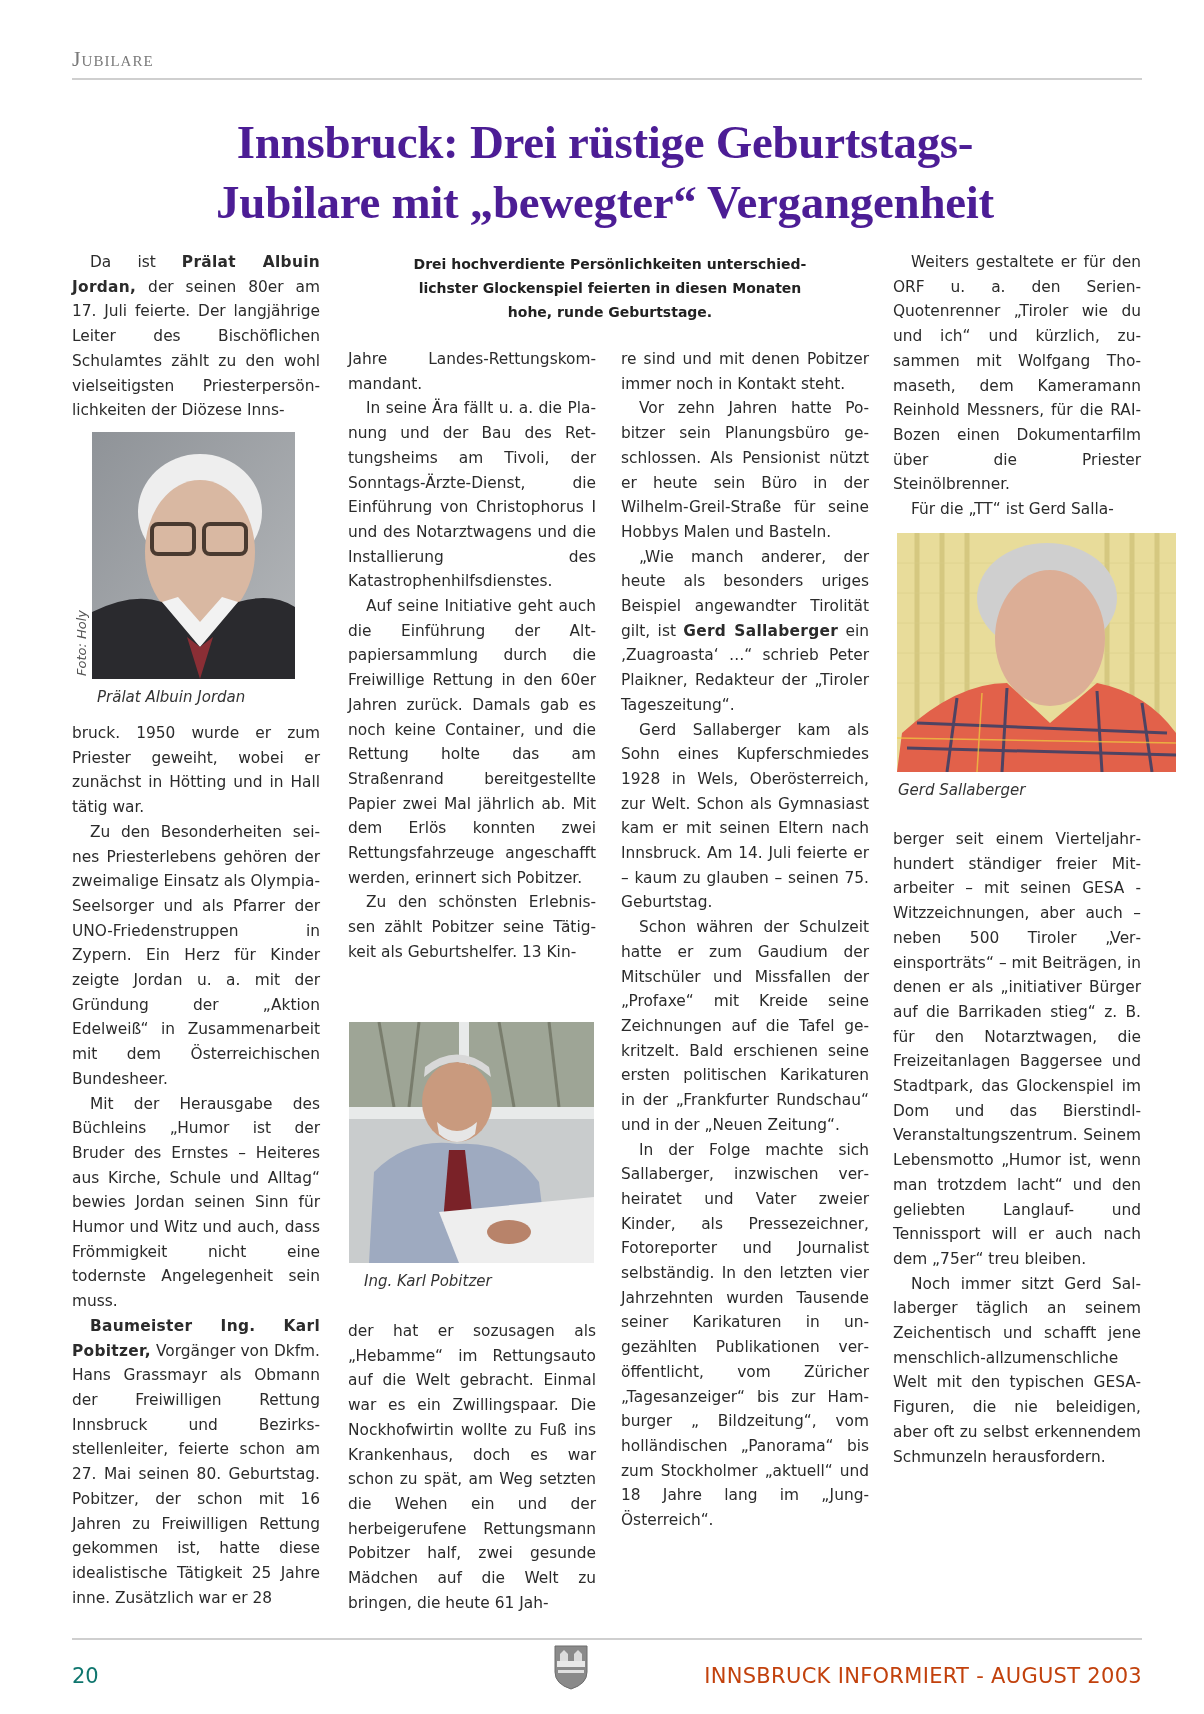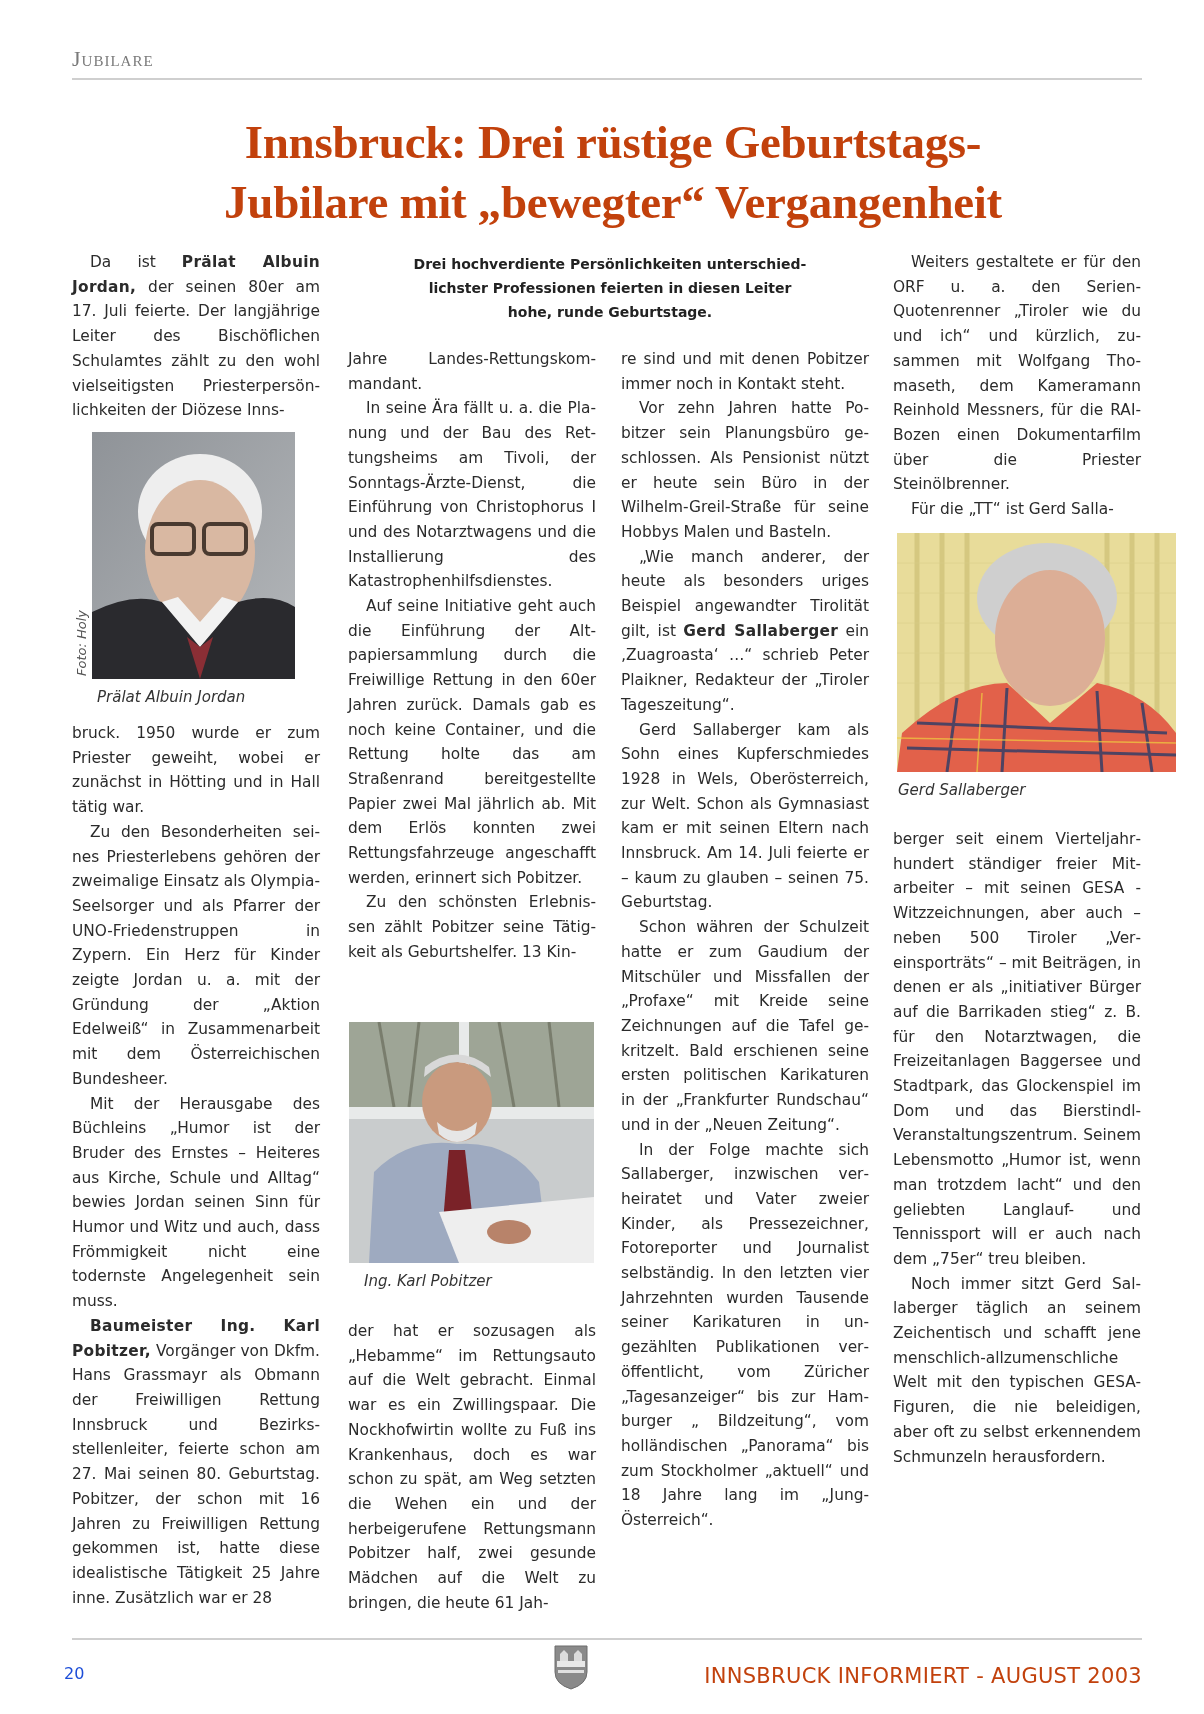--- a/index.html
+++ b/index.html
@@ -1,57 +1,57 @@
 <!DOCTYPE html>
 <html><head>
 <meta charset="utf-8">
 <style>
   html, body { margin: 0; padding: 0; background: #ffffff; }
   body { width: 1204px; height: 1714px; position: relative; overflow: hidden;
          font-family: "DejaVu Sans", sans-serif; color: #2a2a2a; }
   .section-label { position: absolute; left: 72px; top: 46px; font-family: "Liberation Serif", serif;
          font-size: 22px; color: #7a7a7a; letter-spacing: 1px; font-variant: small-caps; }
   .top-rule { position: absolute; left: 72px; top: 78px; width: 1070px; height: 2px; background: #cfcfcf; }
-  .headline { position: absolute; left: 68px; top: 112px; width: 1090px; text-align: center;
-         font-family: "Liberation Serif", serif; font-weight: bold; color: #c2410c;
+  .headline { position: absolute; left: 60px; top: 112px; width: 1090px; text-align: center;
+         font-family: "Liberation Serif", serif; font-weight: bold; color: #4c1d95;
          font-size: 47px; line-height: 60px; letter-spacing: -0.3px; }
   .lead { position: absolute; left: 345px; top: 252px; width: 530px; text-align: center;
          font-weight: bold; font-size: 14px; line-height: 24px; color: #222; }
   .col { position: absolute; font-size: 15.4px; line-height: 24.7px; text-align: justify;
          hyphens: manual; color: #2b2b2b; }
   .col p { margin: 0; text-indent: 18px; }
   .col p.noindent { text-indent: 0; }
   .col b { font-weight: bold; letter-spacing: 0.3px; }
   .c1 { left: 72px; width: 248px; }
   .c2 { left: 348px; width: 248px; }
   .c3 { left: 621px; width: 248px; }
   .c4 { left: 893px; width: 248px; }
   .photo { position: absolute; overflow: hidden; }
   .caption { position: absolute; font-style: italic; font-size: 15px; color: #333; }
   .credit { position: absolute; font-style: italic; font-size: 13px; color: #555;
          transform: rotate(-90deg); transform-origin: left top; white-space: nowrap; }
   .bottom-rule { position: absolute; left: 72px; top: 1638px; width: 1070px; height: 2px; background: #cfcfcf; }
-  .page-num { position: absolute; left: 64px; top: 1664px; font-size: 16px; color: #1d4ed8; }
+  .page-num { position: absolute; left: 72px; top: 1664px; font-size: 21px; color: #0f766e; }
   .pub { position: absolute; right: 62px; top: 1664px; font-size: 21px; color: #c2410c; letter-spacing: 0.3px; }
   .crest { position: absolute; left: 553px; top: 1644px; width: 36px; height: 46px; }
 </style>
 </head>
 <body>
 
 <div class="section-label">Jubilare</div>
 <div class="top-rule"></div>
 
 <h1 class="headline" style="margin:0;">
   <span>Innsbruck: Drei rüstige Geburtstags-</span><br>
   <span>Jubilare mit „bewegter“ Vergangenheit</span>
 </h1>
 
 <div class="lead">
   <span>Drei hochverdiente Persönlichkeiten unterschied-</span><br>
-  <span>lichster Professionen feierten in diesen Leiter</span><br>
+  <span>lichster Glockenspiel feierten in diesen Monaten</span><br>
   <span>hohe, runde Geburtstage.</span>
 </div>
 
 <div class="col c1" style="top:250px;">
   <p><span>Da ist </span><b>Prälat Albuin Jordan,</b><span> der seinen 80er am 17. Juli feierte. Der langjährige Leiter des Bischöflichen Schulamtes zählt zu den wohl vielseitigsten Priesterpersön­lichkeiten der Diözese Inns-</span></p>
 </div>
 
 <div class="photo" style="left:92px; top:432px; width:203px; height:247px;">
   <svg width="203" height="247" viewBox="0 0 203 247">
     <defs>

